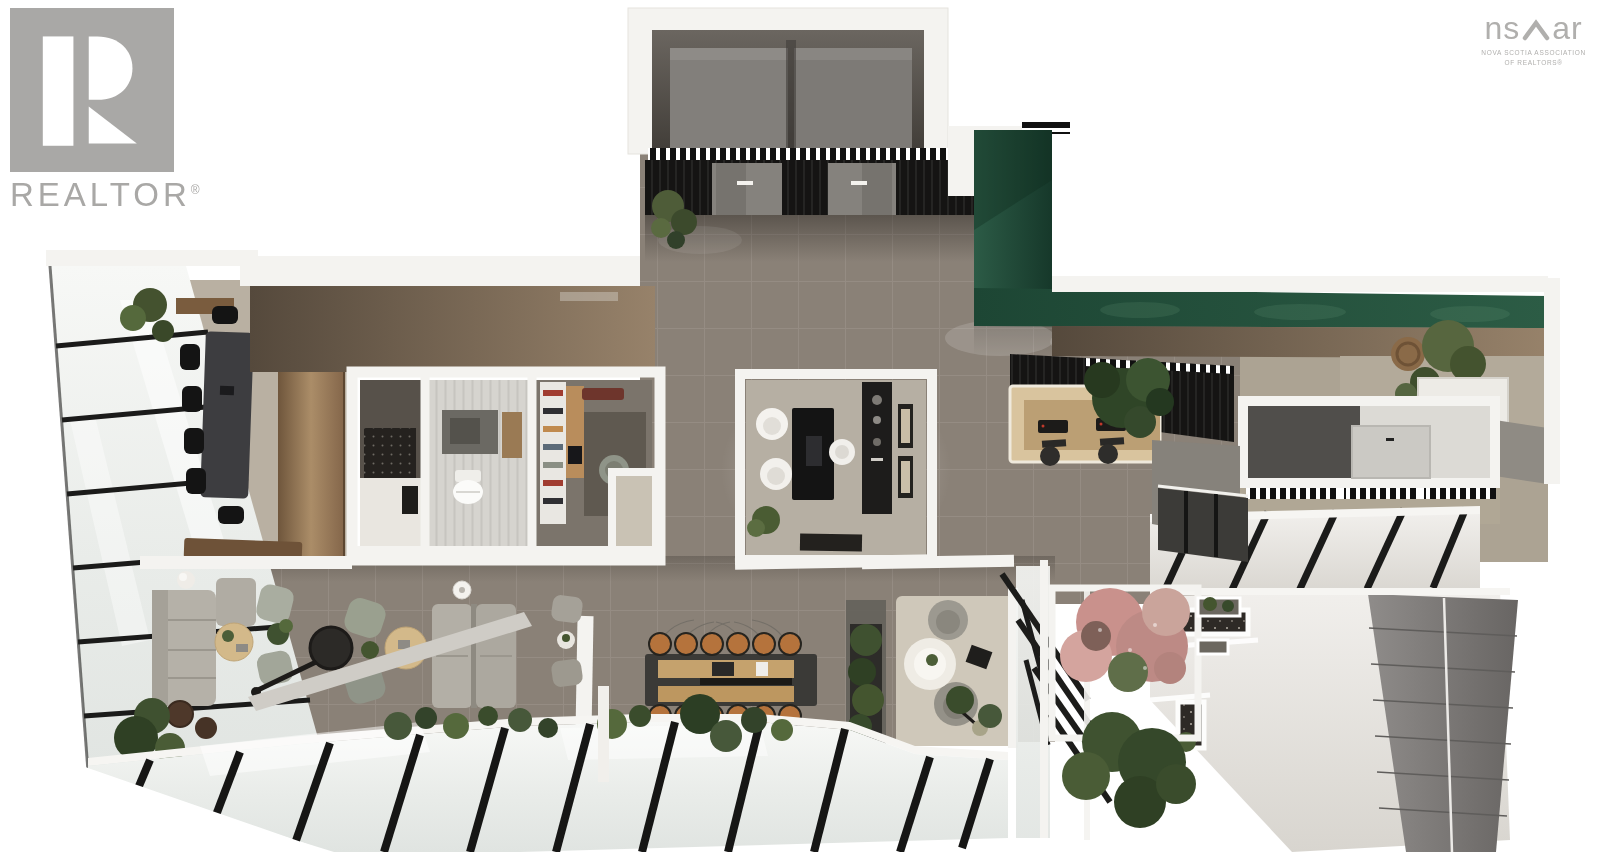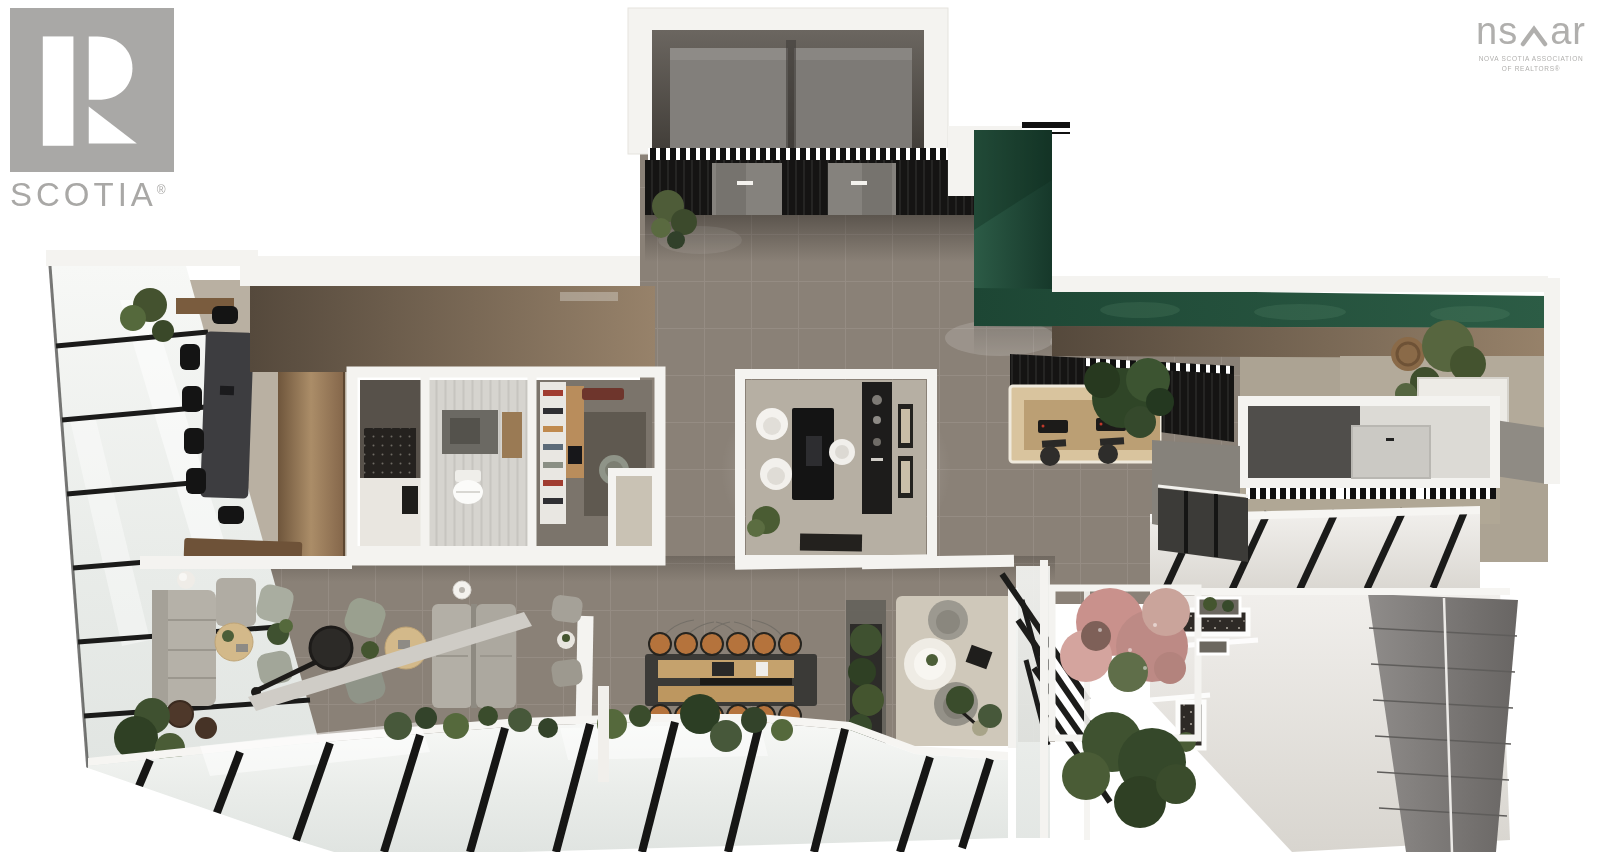--- a/index.html
+++ b/index.html
@@ -3,21 +3,21 @@
 <meta charset="utf-8">
 <style>
   html,body{margin:0;padding:0;background:#fff;}
   .canvas{position:relative;width:1600px;height:852px;overflow:hidden;
           background:var(--page-bg,#ffffff);font-family:"Liberation Sans",sans-serif;}
   .plan-svg{position:absolute;left:0;top:0;width:1600px;height:852px;display:block;}
   .realtor-logo{position:absolute;left:10px;top:8px;width:190px;color:var(--logo-gray,#a9a8a6);}
   .realtor-word{font-size:33px;letter-spacing:4px;font-weight:400;margin-top:2px;line-height:1;}
   .realtor-word sup{font-size:12px;letter-spacing:0;}
   .nsar-logo{position:absolute;right:14px;top:12px;text-align:center;color:var(--nsar-gray,#b0afad);}
-  .nsar-word{font-size:38px;font-weight:500;letter-spacing:1px;line-height:1;display:flex;align-items:flex-end;justify-content:center;gap:1px;}
+  .nsar-word{font-size:32px;font-weight:500;letter-spacing:1px;line-height:1;display:flex;align-items:flex-end;justify-content:center;gap:1px;}
   .nsar-word svg{margin-bottom:2px;}
   .nsar-tagline{font-size:6.5px;letter-spacing:.7px;margin-top:4px;line-height:1.5;}
 </style>
 </head>
 <body>
 
 <div class="canvas">
 
 <svg class="plan-svg" viewBox="0 0 1600 852" xmlns="http://www.w3.org/2000/svg">
   <defs>
@@ -528,21 +528,21 @@
   </g>
 </svg>
 
 <div class="realtor-logo">
   <svg width="164" height="164" viewBox="0 0 150 150">
     <rect width="150" height="150" fill="var(--logo-gray,#a9a8a6)"></rect>
     <rect x="30" y="26" width="28" height="100" fill="#ffffff"></rect>
     <path d="M72 26 h8 c20 0 32 13 32 29 s-12 29 -32 29 h-8 z" fill="#ffffff"></path>
     <path d="M72 90 L116 124 L72 124 z" fill="#ffffff"></path>
   </svg>
-  <div class="realtor-word"><span>SCOTIA</span><sup>®</sup></div>
+  <div class="realtor-word"><span>REALTOR</span><sup>®</sup></div>
 </div>
 
 <div class="nsar-logo">
   <div class="nsar-word">
     <span>ns</span>
         <svg width="30" height="28" viewBox="0 0 30 28">
           <path d="M4 24 L15 9 L26 24" stroke="currentColor" stroke-width="4.5" fill="none" stroke-linecap="round"></path>
         </svg>
         <span>ar</span>
   </div>

